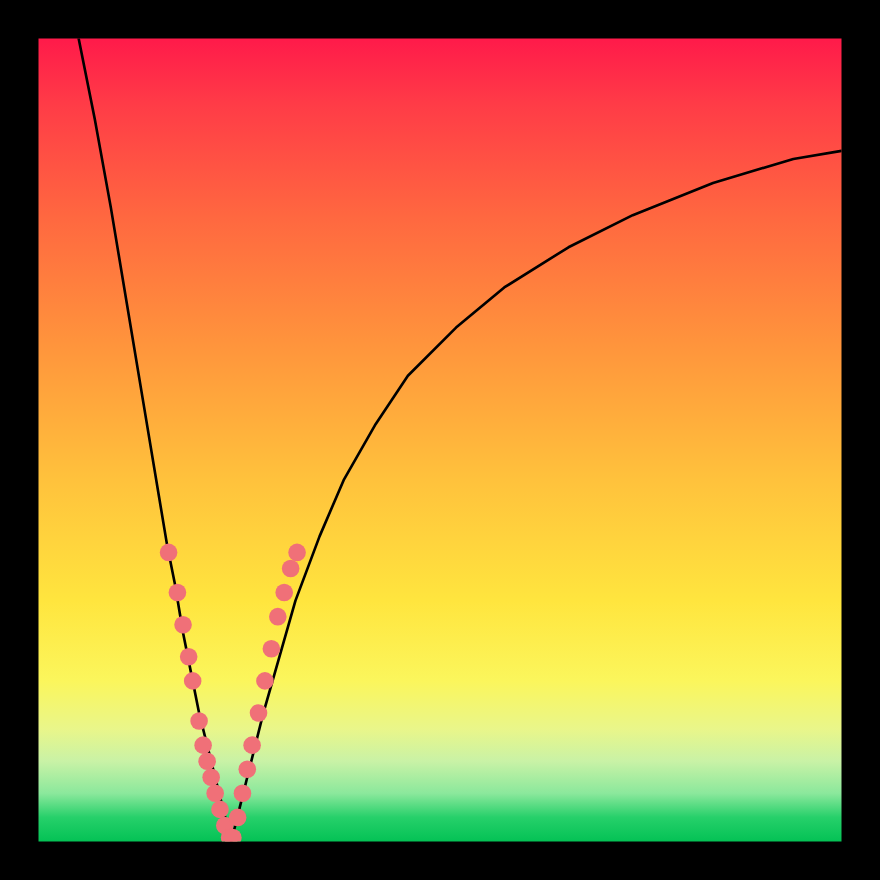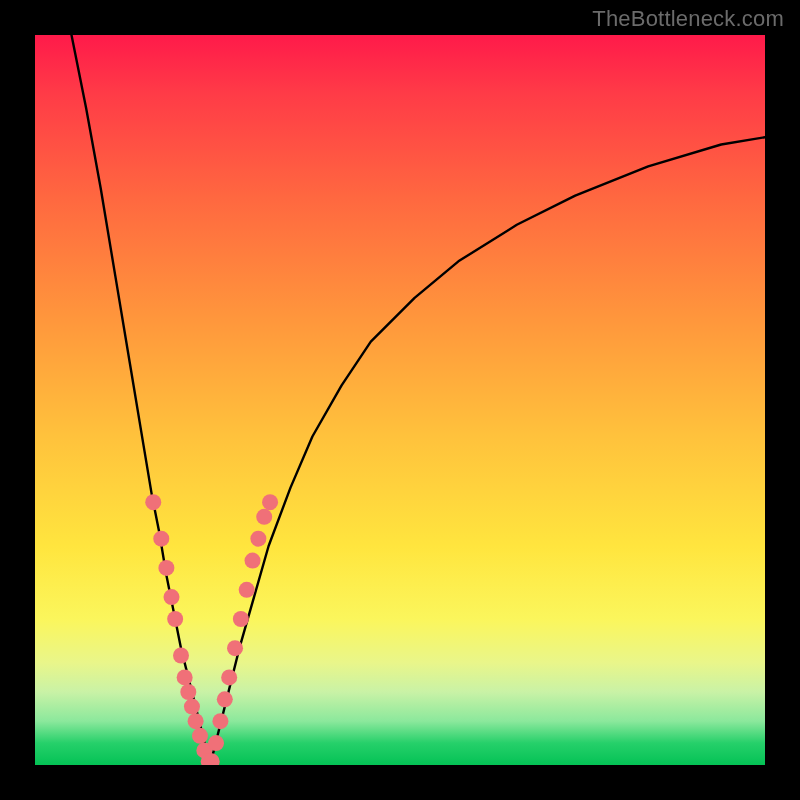--- a/index.html
+++ b/index.html
@@ -89,14 +89,13 @@
           <circle cx="200.02" cy="613.20" r="8" fill="#f07078"></circle>
           <circle cx="205.86" cy="584.00" r="8" fill="#f07078"></circle>
           <circle cx="211.70" cy="554.80" r="8" fill="#f07078"></circle>
           <circle cx="217.54" cy="525.60" r="8" fill="#f07078"></circle>
           <circle cx="223.38" cy="503.70" r="8" fill="#f07078"></circle>
           <circle cx="229.22" cy="481.80" r="8" fill="#f07078"></circle>
           <circle cx="235.06" cy="467.20" r="8" fill="#f07078"></circle>
         </g>
     </svg>
   </div>
-  <div class="watermark">TheBottleneck.com</div>
 </div>
 
 </body></html>

